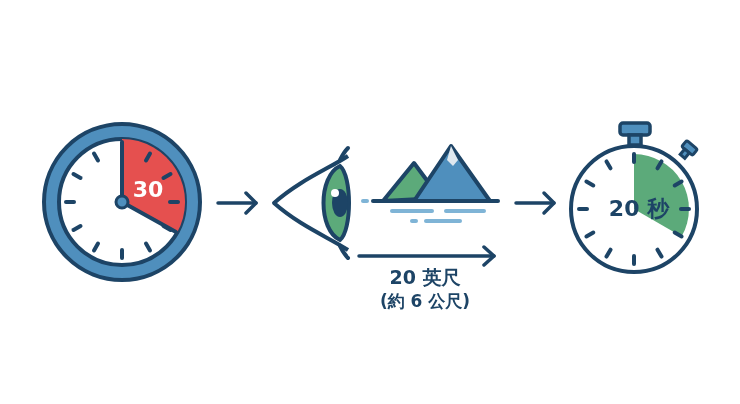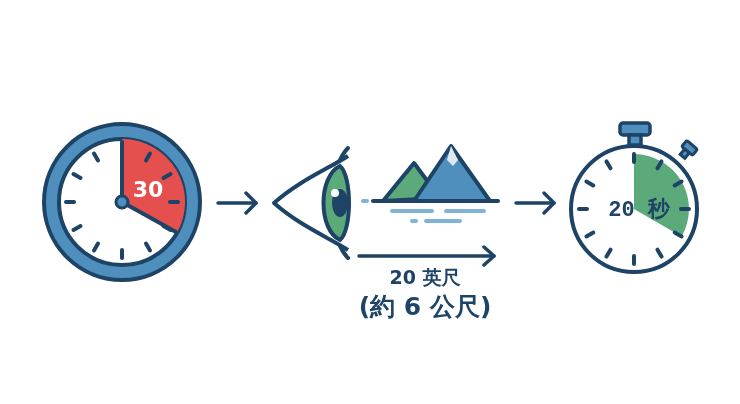--- a/index.html
+++ b/index.html
@@ -94,17 +94,17 @@
       <line x1="681.6" y1="236.5" x2="674.7" y2="232.5"></line>
       <line x1="689" y1="209" x2="681" y2="209"></line>
       <line x1="681.6" y1="181.5" x2="674.7" y2="185.5"></line>
       <line x1="661.5" y1="161.4" x2="657.5" y2="168.3"></line>
     </g>
   </g>
 </svg>
 
 <div class="lbl" style="left:118px;top:177px;width:60px;font-size:22px;color:#ffffff;">30</div>
 
-<div class="lbl" style="left:594px;top:194px;width:90px;font-size:22px;font-family:Liberation Mono, monospace;">20 秒</div>
+<div class="lbl" style="left:594px;top:194px;width:90px;font-size:22px;">20 秒</div>
 
 <div class="lbl" style="left:360px;top:265px;width:130px;font-size:19px;">20 英尺</div>
 
-<div class="lbl" style="left:350px;top:290px;width:150px;font-size:25px;">(約 6 公尺)</div>
+<div class="lbl" style="left:350px;top:290px;width:150px;font-size:17px;">(約 6 公尺)</div>
 
 </body></html>

